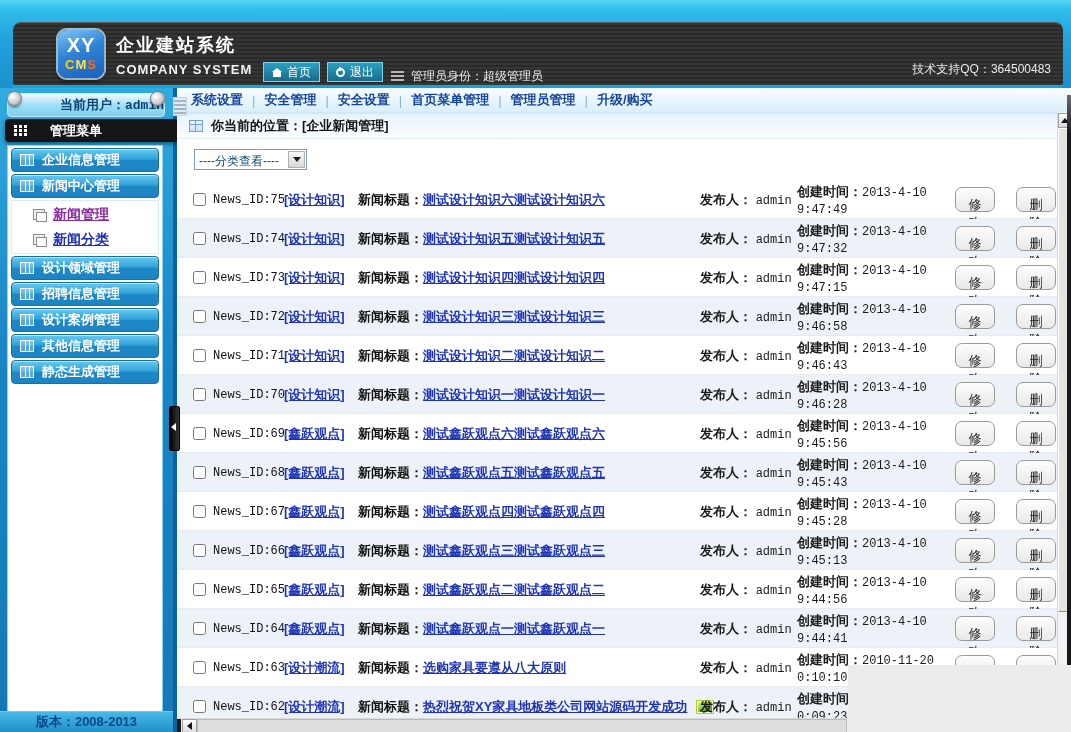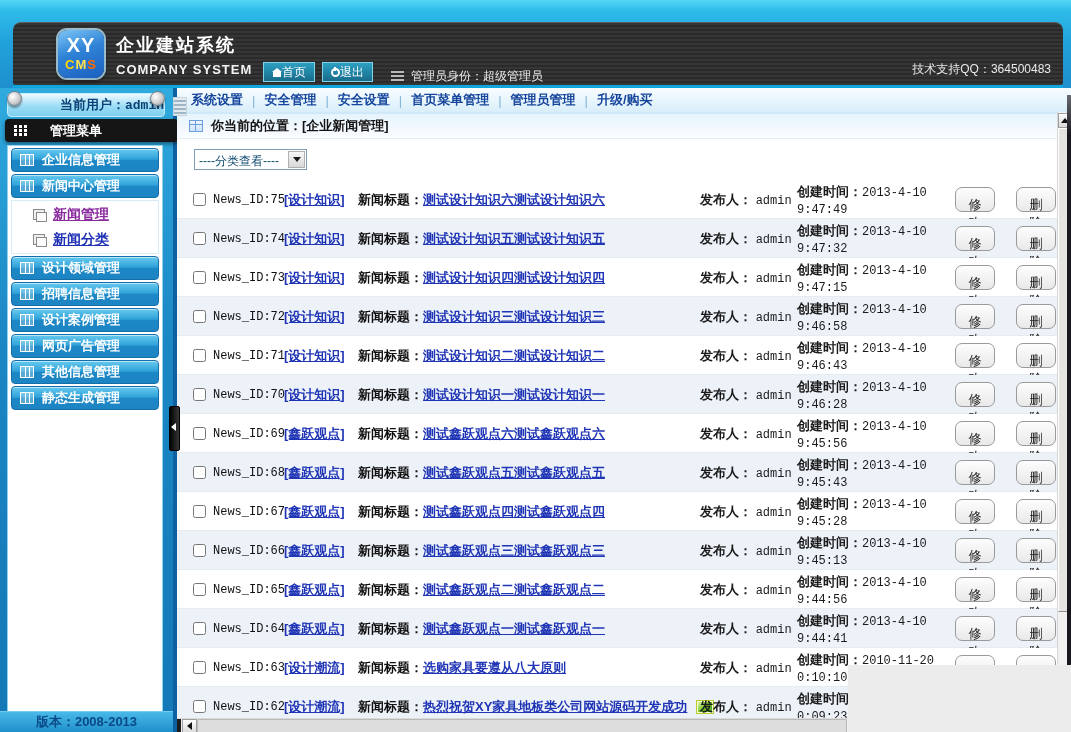--- a/index.html
+++ b/index.html
@@ -24,21 +24,21 @@
     box-shadow:0 0 0 2px rgba(190,235,255,.75),0 3px 5px rgba(0,0,0,.55);
   }
   .logo .xy{display:block;color:#fff;font-weight:bold;font-size:20px;line-height:24px;margin-top:3px;letter-spacing:1px;}
   .logo .cms{display:block;font-size:13px;font-weight:bold;line-height:15px;letter-spacing:1px;}
   .cms-c{color:#ffd200;}.cms-m{color:#ffe14d;}.cms-s{color:#ff6a00;}
   .brand{position:absolute;left:103px;top:10px;color:#fff;}
   .brand .cn{font-size:18px;font-weight:bold;letter-spacing:2px;}
   .brand .en{font-size:13px;font-weight:bold;color:#f2f2f2;letter-spacing:1px;margin-top:5px;}
   .hnav{position:absolute;left:250px;bottom:3px;display:flex;gap:7px;align-items:center;}
   .hbtn{
-    height:18px;padding:0 8px;display:flex;align-items:center;cursor:pointer;
+    height:18px;padding:0 8px;display:flex;align-items:center;gap:5px;cursor:pointer;
     background:linear-gradient(#2d9fc2,#176c8b);border:1px solid #7fd4ea;color:#fff;font-size:12px;
   }
   .home-ico{position:relative;width:10px;height:9px;display:inline-block;}
   .home-ico::before{content:"";position:absolute;top:0;left:0;border-left:5px solid transparent;border-right:5px solid transparent;border-bottom:4px solid #fff;}
   .home-ico::after{content:"";position:absolute;top:4px;left:1px;width:8px;height:5px;background:#fff;}
   .pow-ico{position:relative;width:9px;height:9px;display:inline-block;border:2px solid #fff;border-radius:50%;box-sizing:border-box;margin-top:1px;}
   .pow-ico::before{content:"";position:absolute;left:1px;top:-3px;width:2px;height:4px;background:#fff;}
   .admin-role{position:absolute;left:378px;bottom:0;color:#eee;font-size:12px;display:flex;align-items:center;gap:7px;justify-content:space-between;}
   .lines-ico{width:13px;height:11px;background:repeating-linear-gradient(180deg,#b9b9b9 0 2px,rgba(0,0,0,0) 2px 4px);}
   .support{position:absolute;right:12px;bottom:7px;color:#e9e9e9;font-size:12px;}
@@ -223,24 +223,20 @@
     <div class="sbtn">
       <span class="win-ico"></span>
       <span>招聘信息管理</span>
     </div>
     <div class="sbtn">
       <span class="win-ico"></span>
       <span>设计案例管理</span>
     </div>
     <div class="sbtn">
       <span class="win-ico"></span>
-      <span>网页广告管理</span>
-    </div>
-    <div class="sbtn">
-      <span class="win-ico"></span>
       <span>其他信息管理</span>
     </div>
     <div class="sbtn">
       <span class="win-ico"></span>
       <span>静态生成管理</span>
     </div>
   </div>
   <div class="version-bar">版本：2008-2013</div>
 </div>
 

